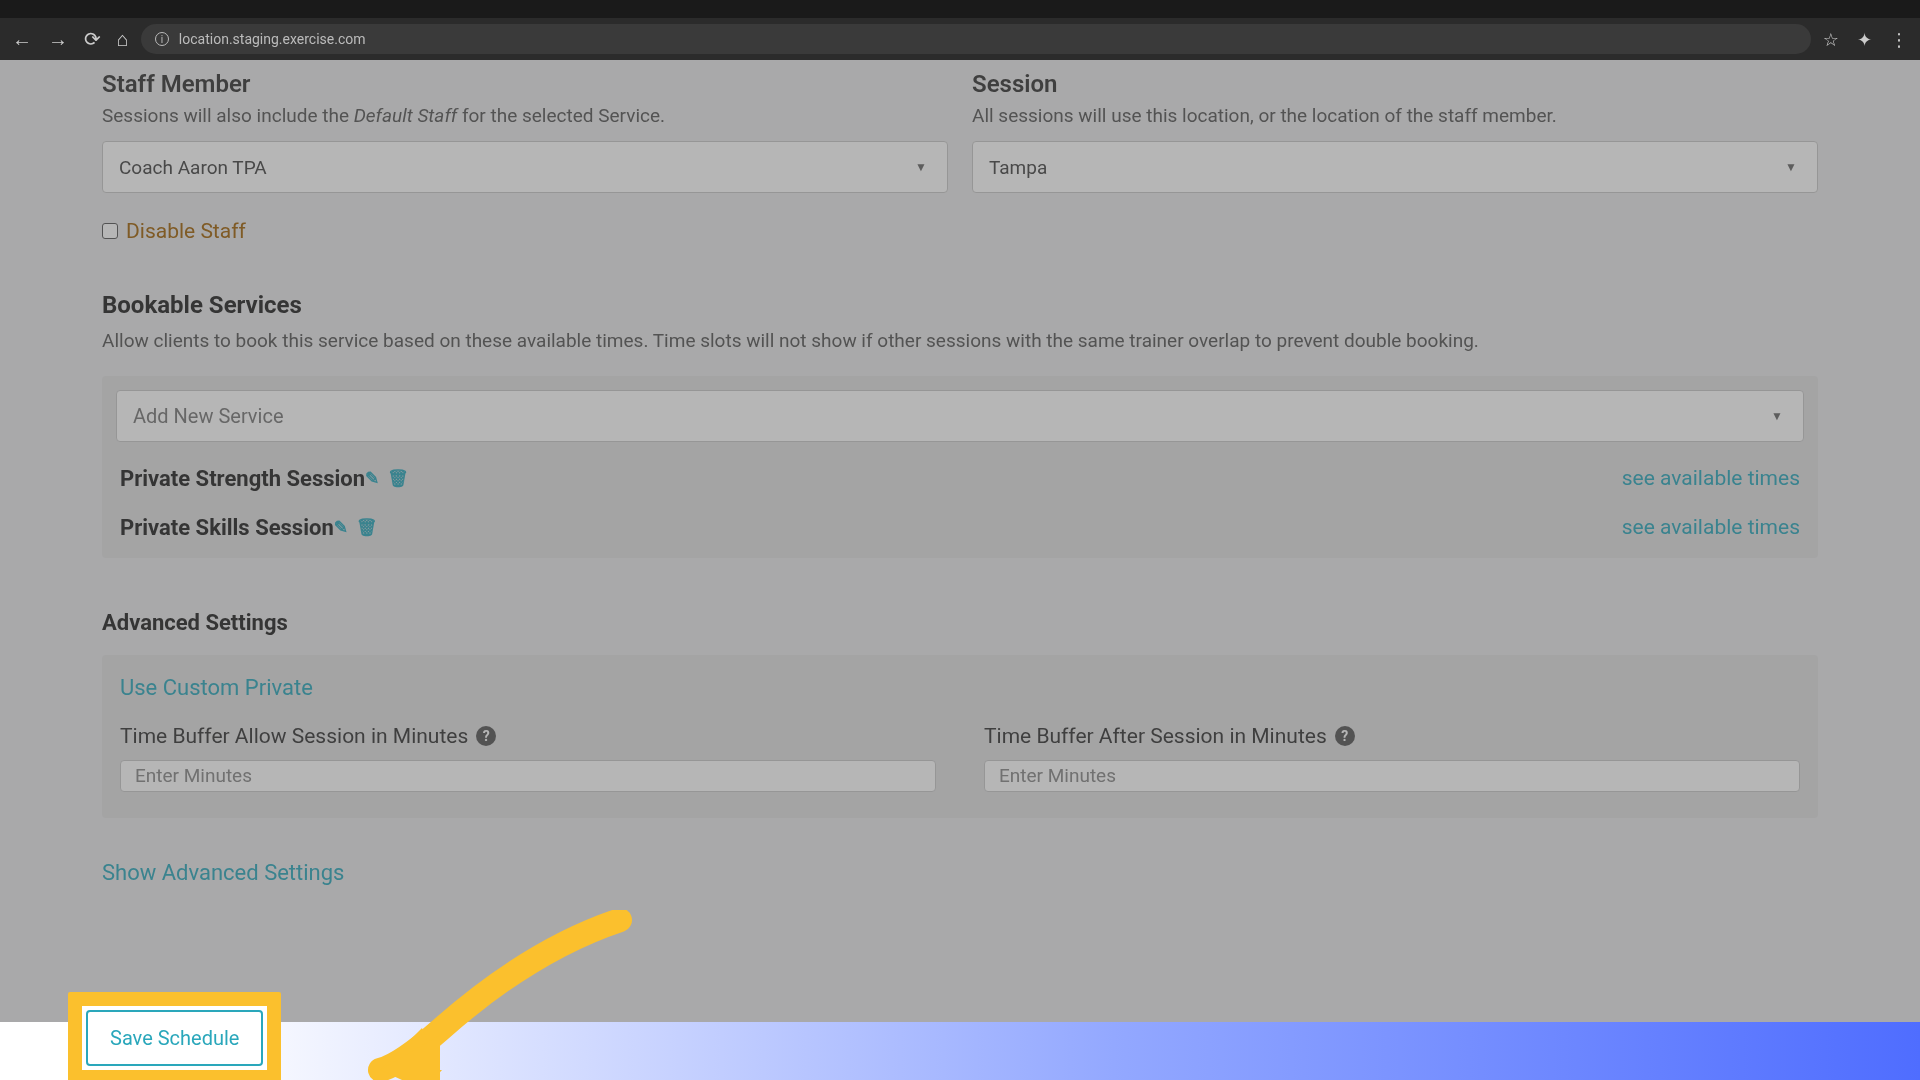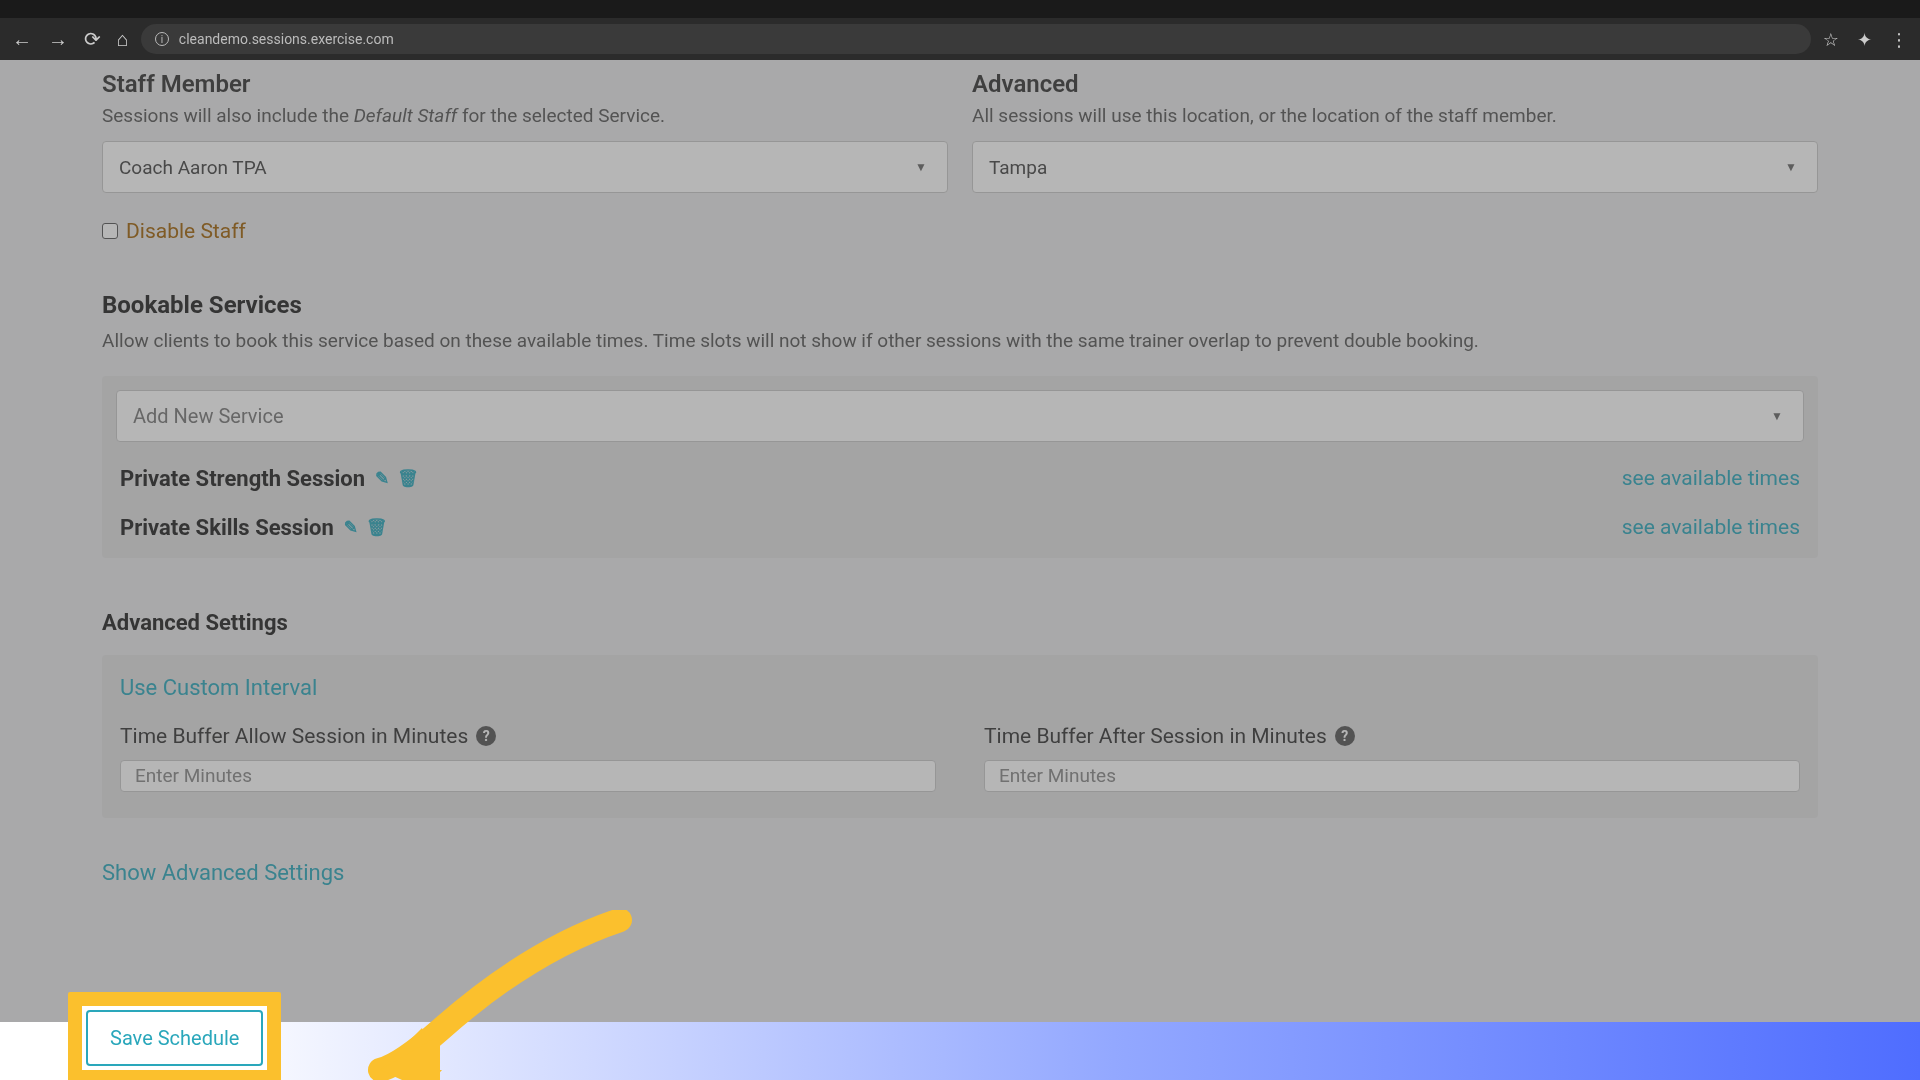--- a/index.html
+++ b/index.html
@@ -31,21 +31,21 @@
 
 .checkbox-row { margin-top: 26px; display: flex; align-items: center; gap: 8px; font-size: 21px; color: #a16207; }
 .checkbox { width: 16px; height: 16px; border: 1.5px solid #555; border-radius: 3px; background: #fff; }
 
 .section-h { font-size: 24px; font-weight: 700; color: #222; margin-top: 48px; }
 .section-sub { font-size: 19px; color: #555; margin-top: 8px; line-height: 1.5; }
 
 .services-panel { margin-top: 20px; background: #e0e0e1; padding: 14px 14px 18px; border-radius: 4px; text-align: right; }
 .add-service { background: #fff; border: 1px solid #c9c9c9; border-radius: 4px; height: 52px; display: flex; align-items: center; padding: 0 16px; font-size: 20px; color: #777; position: relative; cursor: pointer; }
 .service-row { display: flex; justify-content: space-between; align-items: center; margin-top: 24px; padding: 0 4px; }
-.service-name { font-size: 22px; font-weight: 700; color: #222; display: flex; align-items: center; gap: 10px; }
+.service-name { font-size: 22px; font-weight: 700; color: #222; display: flex; align-items: center; }
 .service-icons { display: flex; gap: 8px; align-items: center; }
 .mini-icon { color: #2aa7bb; font-size: 17px; cursor: pointer; }
 .see-times { color: #2aa7bb; font-size: 21px; cursor: pointer; }
 
 .adv-h { font-size: 22px; font-weight: 700; color: #222; margin-top: 52px; }
 .adv-panel { margin-top: 20px; background: #e0e0e1; padding: 20px 18px 26px; border-radius: 4px; }
 .teal-link { color: #2aa7bb; font-size: 22px; cursor: pointer; }
 .buffer-row { display: flex; gap: 48px; margin-top: 24px; }
 .buffer-col { flex: 1; }
 .buffer-label { font-size: 21px; color: #333; display: flex; align-items: center; gap: 8px; }
@@ -72,21 +72,21 @@
   <div class="tab-bar"></div>
   <div class="nav-bar">
     <div class="nav-btns">
       <span class="nav-btn">←</span>
       <span class="nav-btn">→</span>
       <span class="nav-btn">⟳</span>
       <span class="nav-btn">⌂</span>
     </div>
     <div class="addr-bar">
       <span class="addr-info-icon">i</span>
-      <span>cleandemo.sessions.exercise.com</span>
+      <span>location.staging.exercise.com</span>
     </div>
     <div class="right-icons">
       <span>☆</span>
       <span>✦</span>
       <span>⋮</span>
     </div>
   </div>
 </div>
 
 <div class="page">
@@ -100,21 +100,21 @@
       <div class="select-box">
         <span>Coach Aaron TPA</span>
         <span class="select-caret">▼</span>
       </div>
       <div class="checkbox-row">
         <span class="checkbox"></span>
         <span>Disable Staff</span>
       </div>
     </div>
     <div class="col">
-      <div class="label-h">Advanced</div>
+      <div class="label-h">Session</div>
       <div class="sub">All sessions will use this location, or the location of the staff member.</div>
       <div class="select-box">
         <span>Tampa</span>
         <span class="select-caret">▼</span>
       </div>
     </div>
   </div>
 
   <div class="section-h">Bookable Services</div>
   <div class="section-sub">Allow clients to book this service based on these available times. Time slots will not show if other sessions with the same trainer overlap to prevent double booking.</div>
@@ -144,21 +144,21 @@
           <span class="mini-icon">🗑</span>
         </span>
       </div>
       <span class="see-times">see available times</span>
     </div>
   </div>
 
   <div class="adv-h">Advanced Settings</div>
 
   <div class="adv-panel">
-    <div class="teal-link">Use Custom Interval</div>
+    <div class="teal-link">Use Custom Private</div>
     <div class="buffer-row">
       <div class="buffer-col">
         <div class="buffer-label">
           <span>Time Buffer Allow Session in Minutes</span>
           <span class="help-icon">?</span>
         </div>
         <div class="buffer-input">
           <span>Enter Minutes</span>
         </div>
       </div>

